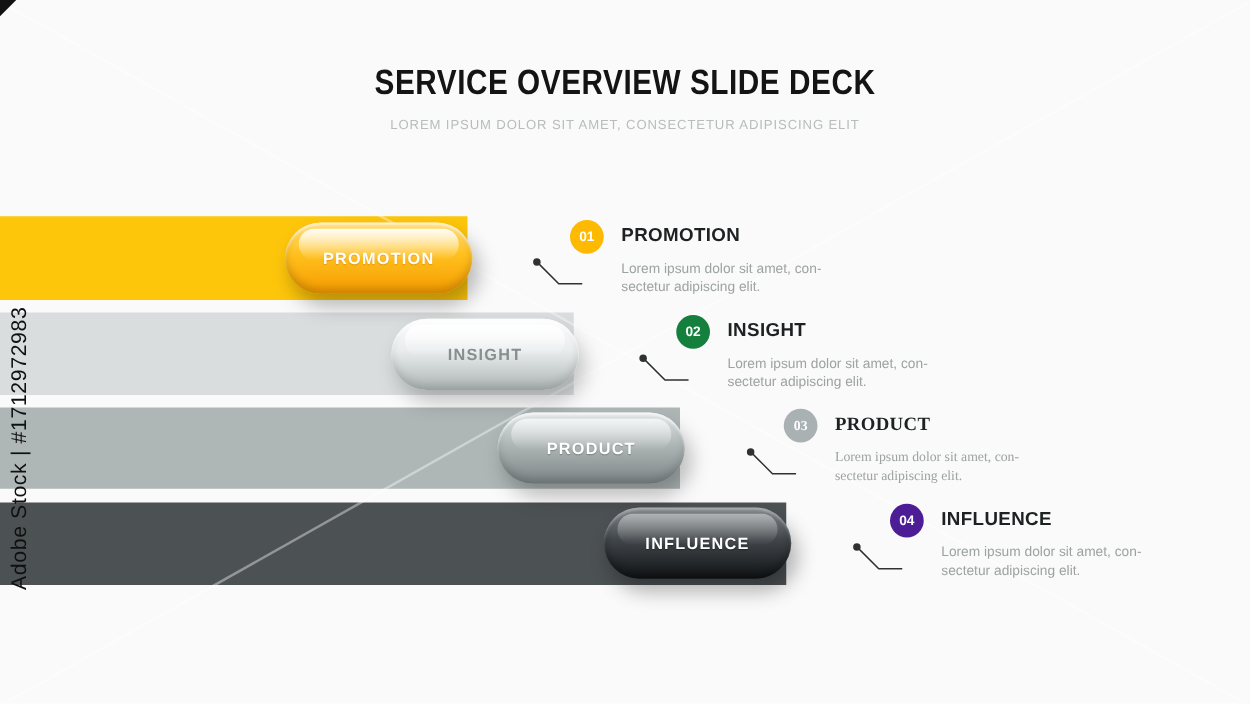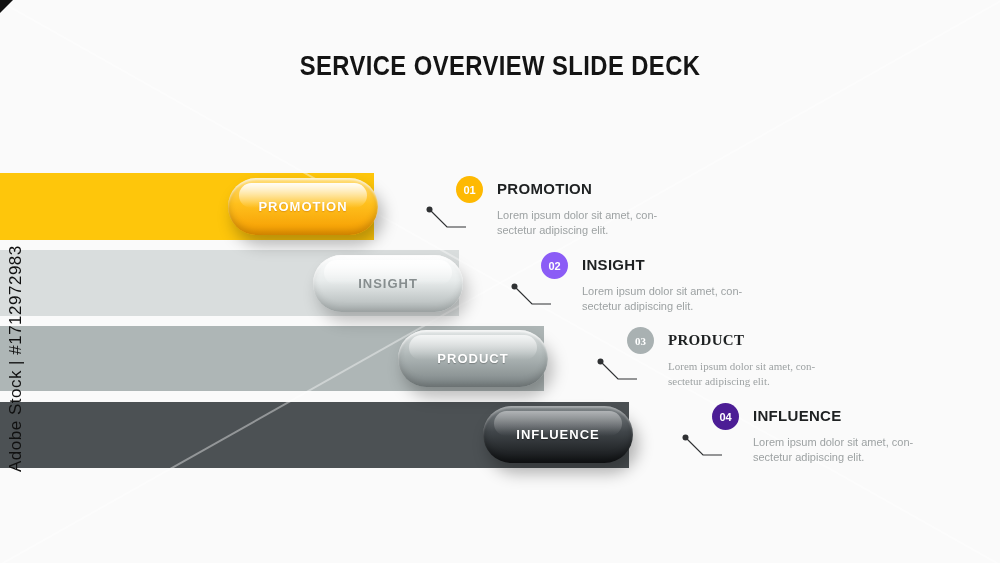--- a/index.html
+++ b/index.html
@@ -69,21 +69,21 @@
   .li1{left:456px;top:176px;}
   .li2{left:541px;top:252px;}
   .li3{left:627px;top:327px;font-family:Liberation Serif, serif;}
   .li4{left:712px;top:403px;}
   .num{
     width:27px;height:27px;border-radius:50%;flex:0 0 auto;
     display:flex;align-items:center;justify-content:center;
     font-size:11px;font-weight:700;color:#ffffff;
   }
   .n1{background:#feb902;}
-  .n2{background:#8b5cf6;}
+  .n2{background:#15803d;}
   .n3{background:#a9b1b2;}
   .n4{background:#4c1d95;}
   .texts{width:186px;}
   .item-title{font-size:15px;line-height:26px;font-weight:700;color:#1e2122;letter-spacing:0.3px;}
   .item-desc{margin-top:6px;font-size:11px;line-height:1.32;color:#9da2a3;white-space:pre-line;}
 </style>
 </head>
 <body>
 
 <div class="canvas">
@@ -92,20 +92,21 @@
   <div class="bar bar2"></div>
   <div class="bar bar3"></div>
   <div class="bar bar4"></div>
 
   <div class="wm-line a"></div>
   <div class="wm-line b"></div>
   <div class="corner-mark"></div>
   <div class="stock-watermark">Adobe Stock | #1712972983</div>
 
   <h1 class="title">SERVICE OVERVIEW SLIDE DECK</h1>
+  <div class="subtitle">LOREM IPSUM DOLOR SIT AMET, CONSECTETUR ADIPISCING ELIT</div>
 
   <div class="pill pill1">
     <span class="pill-label">PROMOTION</span>
   </div>
   <div class="pill pill2">
     <span class="pill-label">INSIGHT</span>
   </div>
   <div class="pill pill3">
     <span class="pill-label">PRODUCT</span>
   </div>

